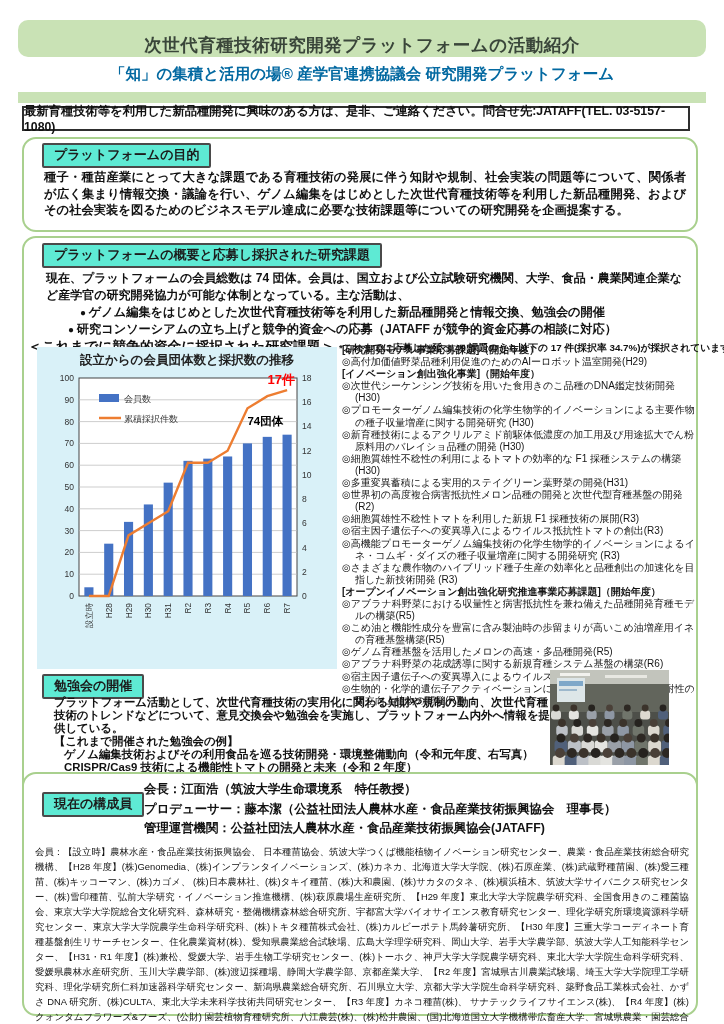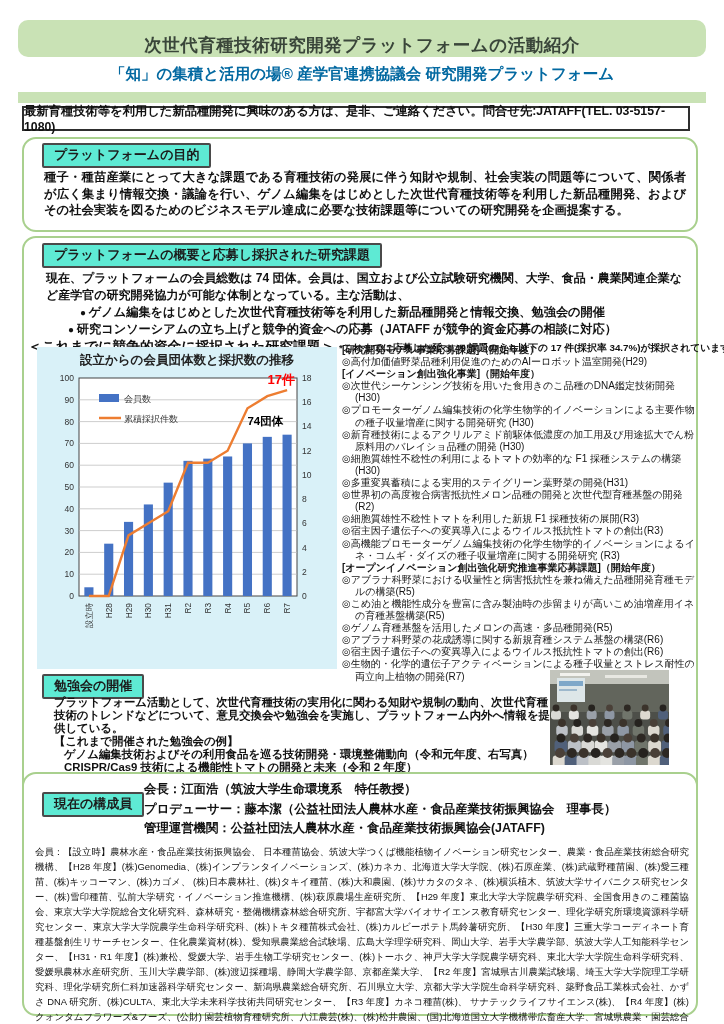--- a/index.html
+++ b/index.html
@@ -149,20 +149,21 @@
         <div class="topic cat">[イノベーション創出強化事業]（開始年度）</div>
         <div class="topic item">次世代シーケンシング技術を用いた食用きのこ品種のDNA鑑定技術開発(H30)</div>
         <div class="topic item">プロモーターゲノム編集技術の化学生物学的イノベーションによる主要作物の種子収量増産に関する開発研究 (H30)</div>
         <div class="topic item">新育種技術によるアクリルアミド前駆体低濃度の加工用及び用途拡大でん粉原料用のバレイショ品種の開発 (H30)</div>
         <div class="topic item">細胞質雄性不稔性の利用によるトマトの効率的な F1 採種システムの構築(H30)</div>
         <div class="topic item">多重変異蓄積による実用的ステイグリーン葉野菜の開発(H31)</div>
         <div class="topic item">世界初の高度複合病害抵抗性メロン品種の開発と次世代型育種基盤の開発(R2)</div>
         <div class="topic item">細胞質雄性不稔性トマトを利用した新規 F1 採種技術の展開(R3)</div>
         <div class="topic item">宿主因子遺伝子への変異導入によるウイルス抵抗性トマトの創出(R3)</div>
         <div class="topic item">高機能プロモーターゲノム編集技術の化学生物学的イノベーションによるイネ・コムギ・ダイズの種子収量増産に関する開発研究 (R3)</div>
+        <div class="topic item">さまざまな農作物のハイブリッド種子生産の効率化と品種創出の加速化を目指した新技術開発 (R3)</div>
         <div class="topic cat">[オープンイノベーション創出強化研究推進事業応募課題]（開始年度）</div>
         <div class="topic item">アブラナ科野菜における収量性と病害抵抗性を兼ね備えた品種開発育種モデルの構築(R5)</div>
         <div class="topic item">こめ油と機能性成分を豊富に含み製油時の歩留まりが高いこめ油増産用イネの育種基盤構築(R5)</div>
         <div class="topic item">ゲノム育種基盤を活用したメロンの高速・多品種開発(R5)</div>
         <div class="topic item">アブラナ科野菜の花成誘導に関する新規育種システム基盤の構築(R6)</div>
         <div class="topic item">宿主因子遺伝子への変異導入によるウイルス抵抗性トマトの創出(R6)</div>
         <div class="topic item">生物的・化学的遺伝子アクティベーションによる種子収量とストレス耐性の両立向上植物の開発(R7)</div>
       </div>
 
     <div class="sec-head" style="left:18px;top:436px;">勉強会の開催</div>

